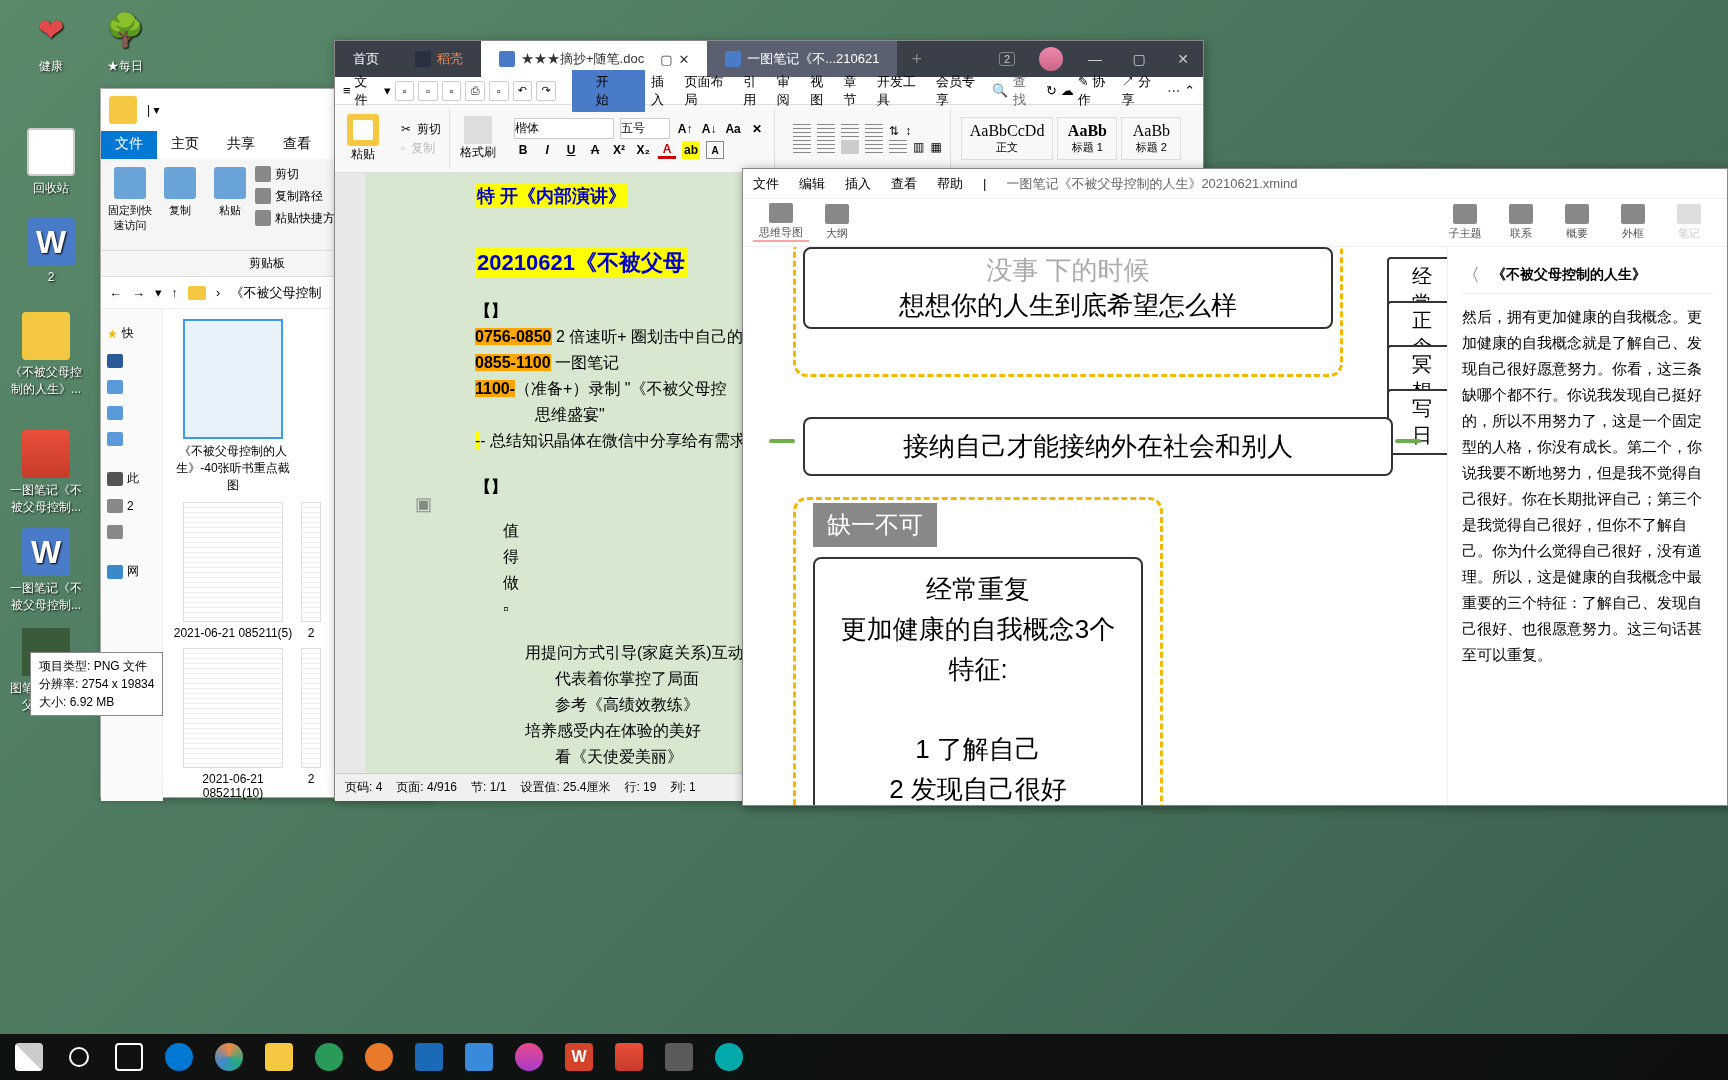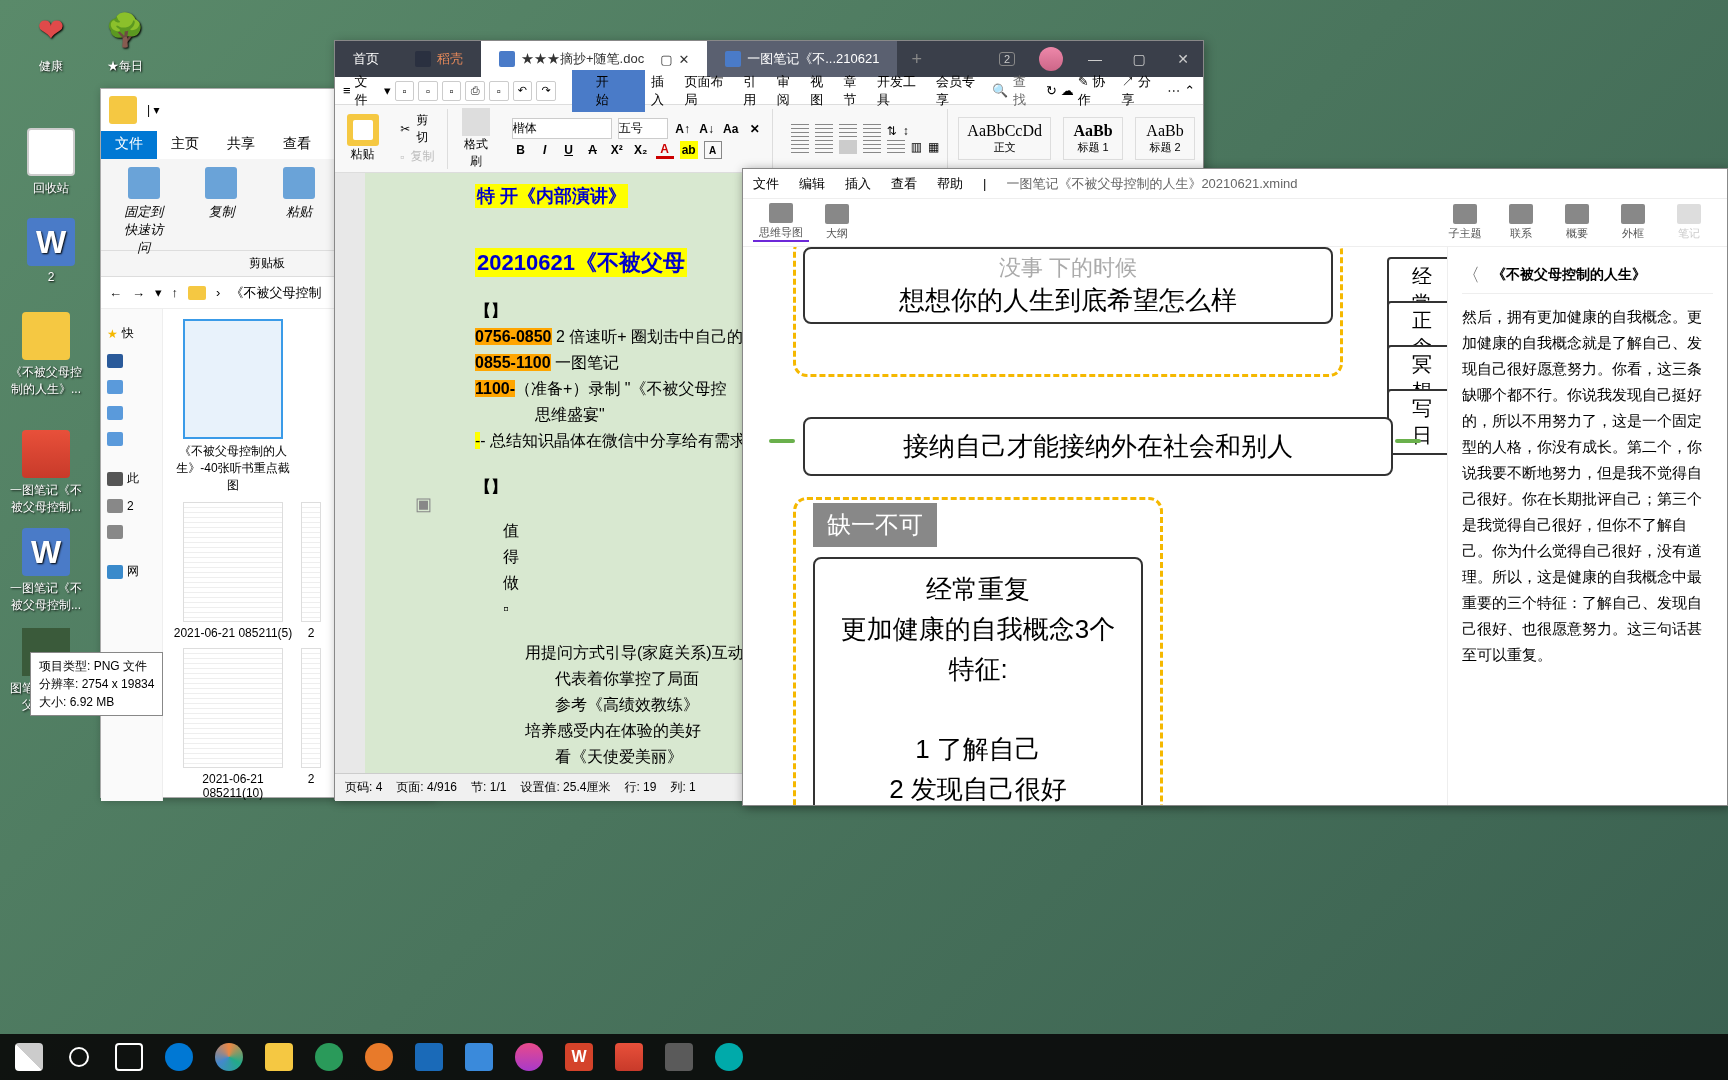--- a/index.html
+++ b/index.html
@@ -12,21 +12,21 @@
 .xmind { background:linear-gradient(#e8503a,#c83a2a); border-radius:4px; }
 
 
 .explorer { position:absolute; left:100px; top:88px; width:334px; height:710px; background:#fff; border:1px solid #aaa; box-shadow:2px 2px 8px rgba(0,0,0,.3); }
 .exp-head { height:42px; background:#fff; display:flex; align-items:center; padding:0 8px; }
 .exp-head .fld { width:28px; height:28px; background:#f5c842; border-radius:3px; }
 .exp-tabs { height:28px; display:flex; font-size:14px; }
 .exp-tabs .tab { padding:4px 14px; }
 .exp-tabs .active { background:#0078d4; color:#fff; }
 .exp-ribbon { height:92px; background:#f5f5f5; border-bottom:1px solid #ddd; display:flex; padding:4px; }
-.rib-btn { width:50px; text-align:center; font-size:13px; margin:0 14px;font-style:italic; }
+.rib-btn { width:50px; text-align:center; font-size:11px; margin:0 0; }
 .rib-btn .ric { width:32px; height:32px; margin:4px auto; background:#6aa3d8; border-radius:3px; }
 .rib-col { font-size:12px; line-height:22px; }
 .rib-col div { display:flex; align-items:center; gap:4px; }
 .rib-col .sic { width:16px; height:16px; background:#888; border-radius:2px; }
 .exp-clip { text-align:center; font-size:12px; padding:4px; background:#f5f5f5; border-bottom:1px solid #ddd; }
 .exp-nav { height:32px; display:flex; align-items:center; padding:0 8px; font-size:13px; gap:10px; border-bottom:1px solid #eee; }
 .exp-body { height:492px; display:flex; }
 .exp-side { width:62px; background:#fafafa; border-right:1px solid #eee; font-size:12px; padding-top:10px; }
 .exp-side div { padding:6px; display:flex; align-items:center; gap:4px; }
 .exp-side .sidc { width:16px; height:14px; background:#5a9adb; border-radius:2px; }
@@ -77,21 +77,21 @@
 .wps-page p { line-height:26px; }
 .margin-note { position:absolute; left:50px; writing-mode:vertical-rl; font-size:14px; }
 .wps-status { height:28px; background:#f0f0f0; border-top:1px solid #ccc; font-size:12px; display:flex; align-items:center; padding:0 10px; gap:14px; }
 
 
 .xm { position:absolute; left:742px; top:168px; width:986px; height:638px; background:#fff; border:1px solid #888; box-shadow:2px 2px 10px rgba(0,0,0,.4); }
 .xm-menu { height:30px; border-bottom:1px solid #eee; display:flex; align-items:center; font-size:13px; padding:0 10px; gap:20px; }
 .xm-menu .fn { color:#666; }
 .xm-tools { height:48px; border-bottom:1px solid #eee; display:flex; align-items:center; padding:0 10px; }
 .xm-tbtn { width:56px; text-align:center; font-size:11px; color:#555; }
-.xm-tbtn.on { border-bottom:2px solid #6d28d9; }
+.xm-tbtn.on { border-bottom:2px solid #fca5a5; }
 .xm-tbtn .tic { width:24px; height:20px; margin:0 auto 2px; background:#888; border-radius:2px; }
 .xm-canvas { height:558px; display:flex; }
 .xm-main { flex:1; position:relative; overflow:hidden; }
 .xm-node { position:absolute; border:2px solid #333; border-radius:8px; padding:10px 20px; background:#fff; font-size:26px; text-align:center; }
 .xm-label { position:absolute; background:#888; color:#fff; border-radius:0; padding:6px 14px; font-size:24px; }
 .xm-sub { position:absolute; border:2px solid #333; border-radius:4px; padding:4px 20px; background:#fff; font-size:20px; text-align:center; }
 .xm-line { position:absolute; border:3px dashed #f5b800; border-radius:14px; }
 .xm-link { position:absolute; width:26px; height:4px; background:#6ab04c; border-radius:2px; }
 .xm-link.yellow { background:#f5b800; }
 .xm-side { width:280px; border-left:1px solid #eee; padding:10px 14px; font-size:15px; overflow:hidden; }
@@ -377,21 +377,21 @@
       <div class="rib-row">
         <div class="para-ic"></div>
         <div class="para-ic"></div>
         <div class="para-ic" style="background:#ccc;"></div>
         <div class="para-ic"></div>
         <div class="para-ic"></div>
         <span>▥</span>
         <span>▦</span>
       </div>
     </div>
-    <div style="display:flex;gap:12px;">
+    <div style="display:flex;gap:4px;">
       <div class="style-box">
           <div class="big">AaBbCcDd</div>
           <div>正文</div>
         </div>
       <div class="style-box">
           <div class="big" style="font-weight:bold;">AaBb</div>
           <div>标题 1</div>
         </div>
       <div class="style-box">
           <div class="big">AaBb</div>
@@ -476,21 +476,21 @@
       </div>
     <div class="xm-tbtn" style="color:#ccc;text-align:center;">
         <div class="tic" style="background:#ddd;"></div>
         <div>笔记</div>
       </div>
   </div>
   <div class="xm-canvas">
     <div class="xm-main">
       <div class="xm-line" style="left:50px;top:-10px;width:550px;height:140px;"></div>
       <div class="xm-node" style="left:60px;top:0;width:530px;padding:4px;">
-        <div style="font-size:22px;color:#aaa;">没事 下的时候</div>
+        <div style="font-size:26px;color:#aaa;">没事 下的时候</div>
         <div>想想你的人生到底希望怎么样</div>
       </div>
       <div class="xm-link" style="right:26px;top:26px;"></div>
       <div class="xm-link" style="right:26px;top:66px;"></div>
       <div class="xm-link yellow" style="right:26px;top:106px;"></div>
       <div class="xm-sub" style="right:-10px;top:10px;width:70px;">经常</div>
       <div class="xm-sub" style="right:-10px;top:54px;width:70px;">正念</div>
       <div class="xm-sub" style="right:-10px;top:98px;width:70px;">冥想</div>
       <div class="xm-sub" style="right:-10px;top:142px;width:70px;">写日</div>
 

